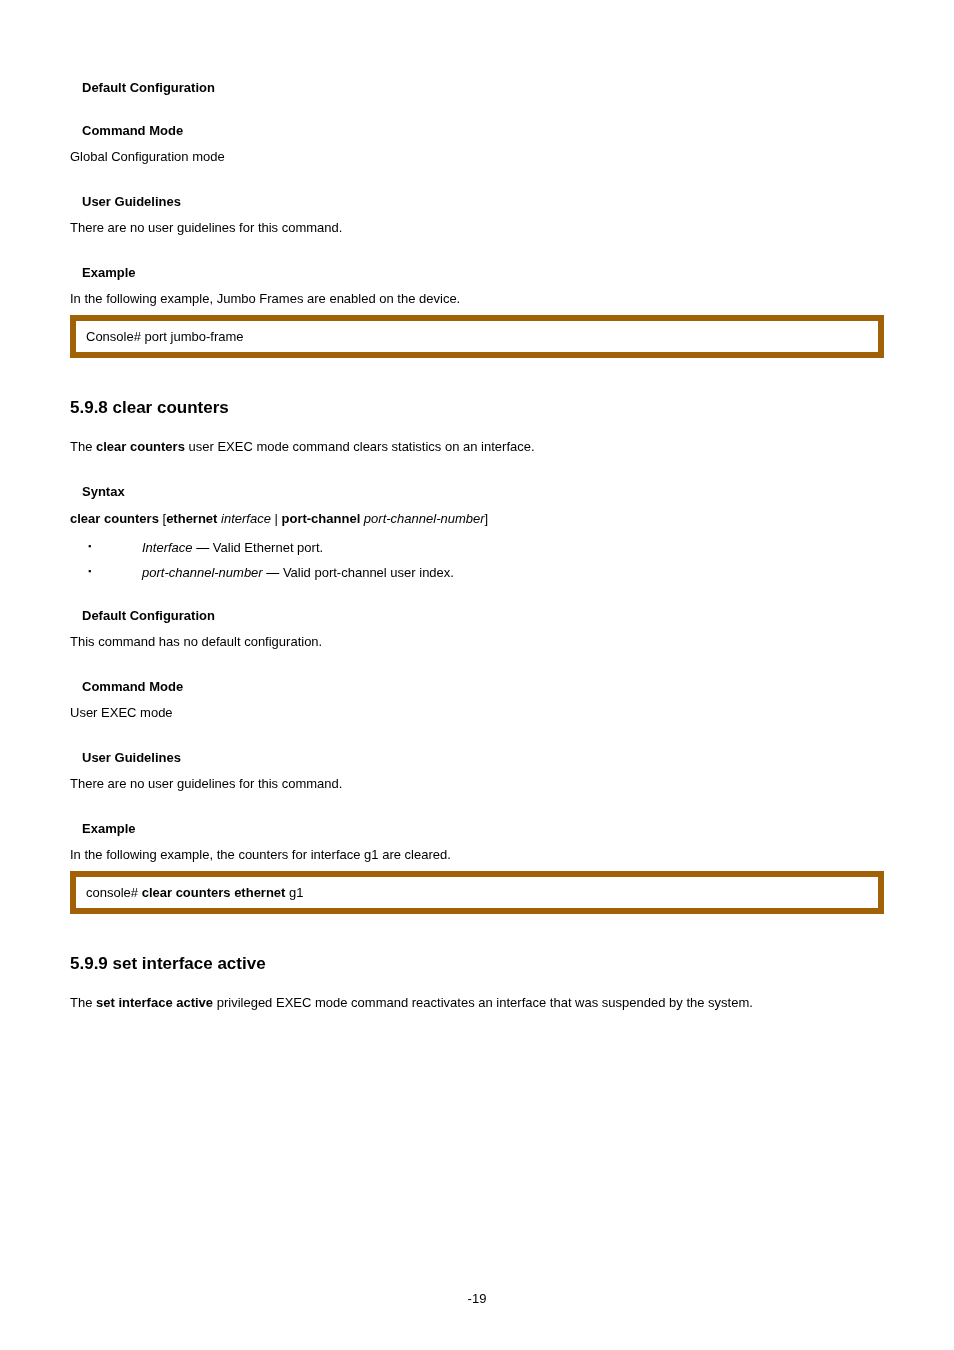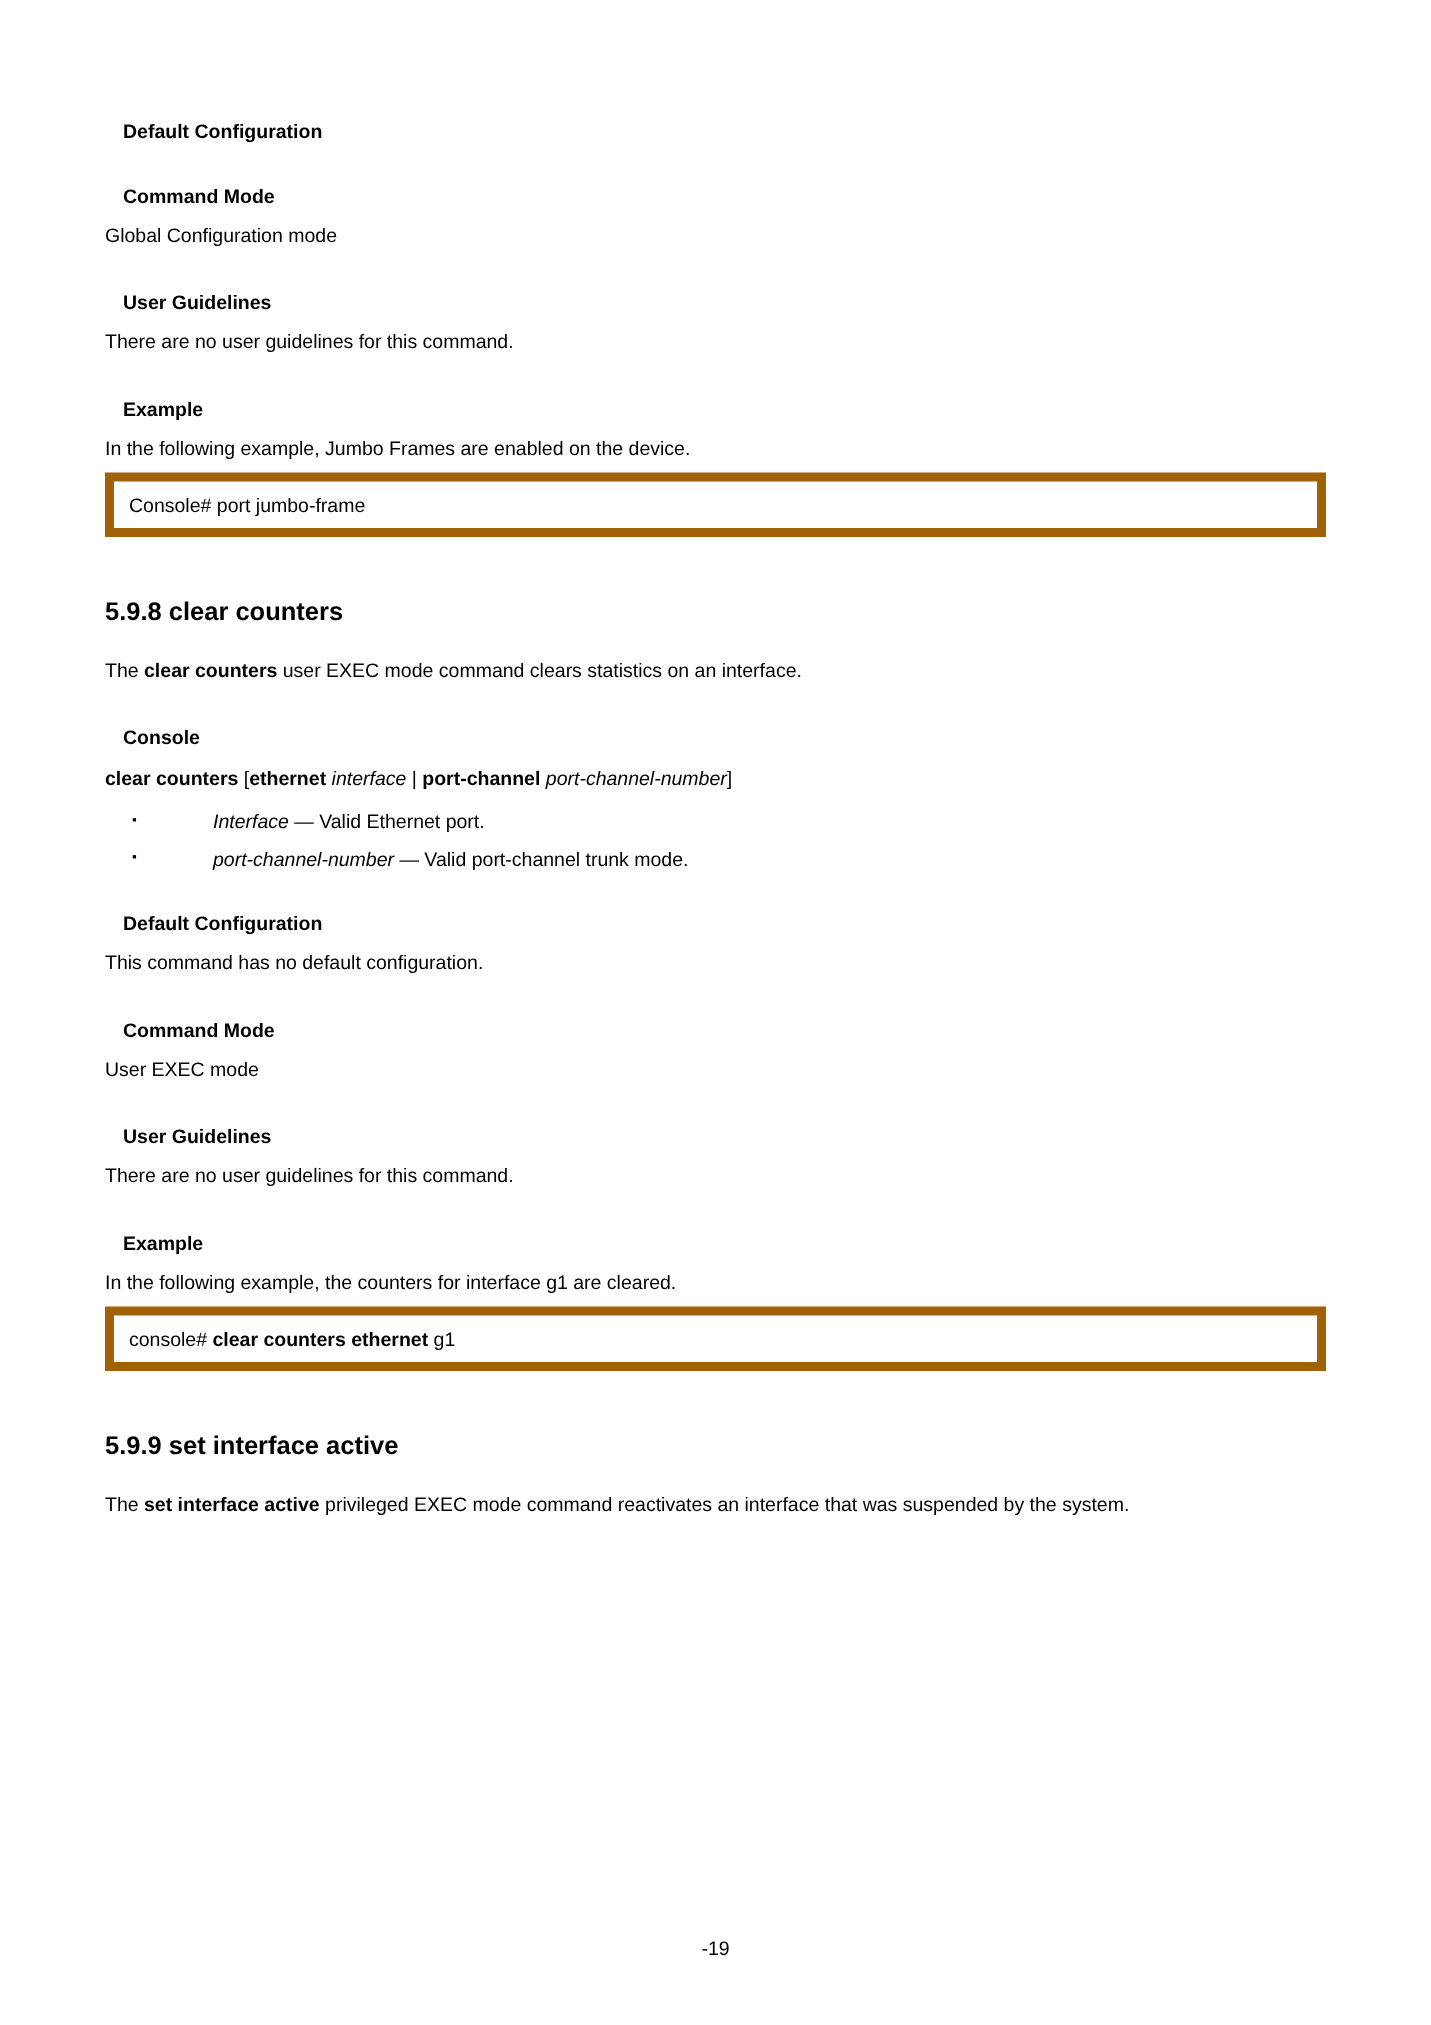--- a/index.html
+++ b/index.html
@@ -97,30 +97,30 @@
 
 <div class="big-heading">5.9.8 clear counters</div>
 
 <div class="section">
   <span class="body-text">
     <span>The </span><span class="inline-bold">clear counters</span><span> user EXEC mode command clears statistics on an interface.</span>
   </span>
 </div>
 
 <div class="section">
-  <div class="heading">Console</div>
+  <div class="heading">Syntax</div>
   <div class="syntax-line">
     <span class="bold">clear counters </span><span>[</span><span class="bold">ethernet </span><span class="ital">interface </span><span>| </span><span class="bold">port-channel </span><span class="ital">port-channel-number</span><span>]</span>
   </div>
   <ul class="params">
     <li>
       <span class="param-name">Interface — </span><span>Valid Ethernet port.</span>
     </li>
     <li>
-      <span class="param-name">port-channel-number — </span><span>Valid port-channel trunk mode.</span>
+      <span class="param-name">port-channel-number — </span><span>Valid port-channel user index.</span>
     </li>
   </ul>
 </div>
 
 <div class="section">
   <div class="heading">Default Configuration</div>
   <div class="body-text">This command has no default configuration.</div>
 </div>
 
 <div class="section">

